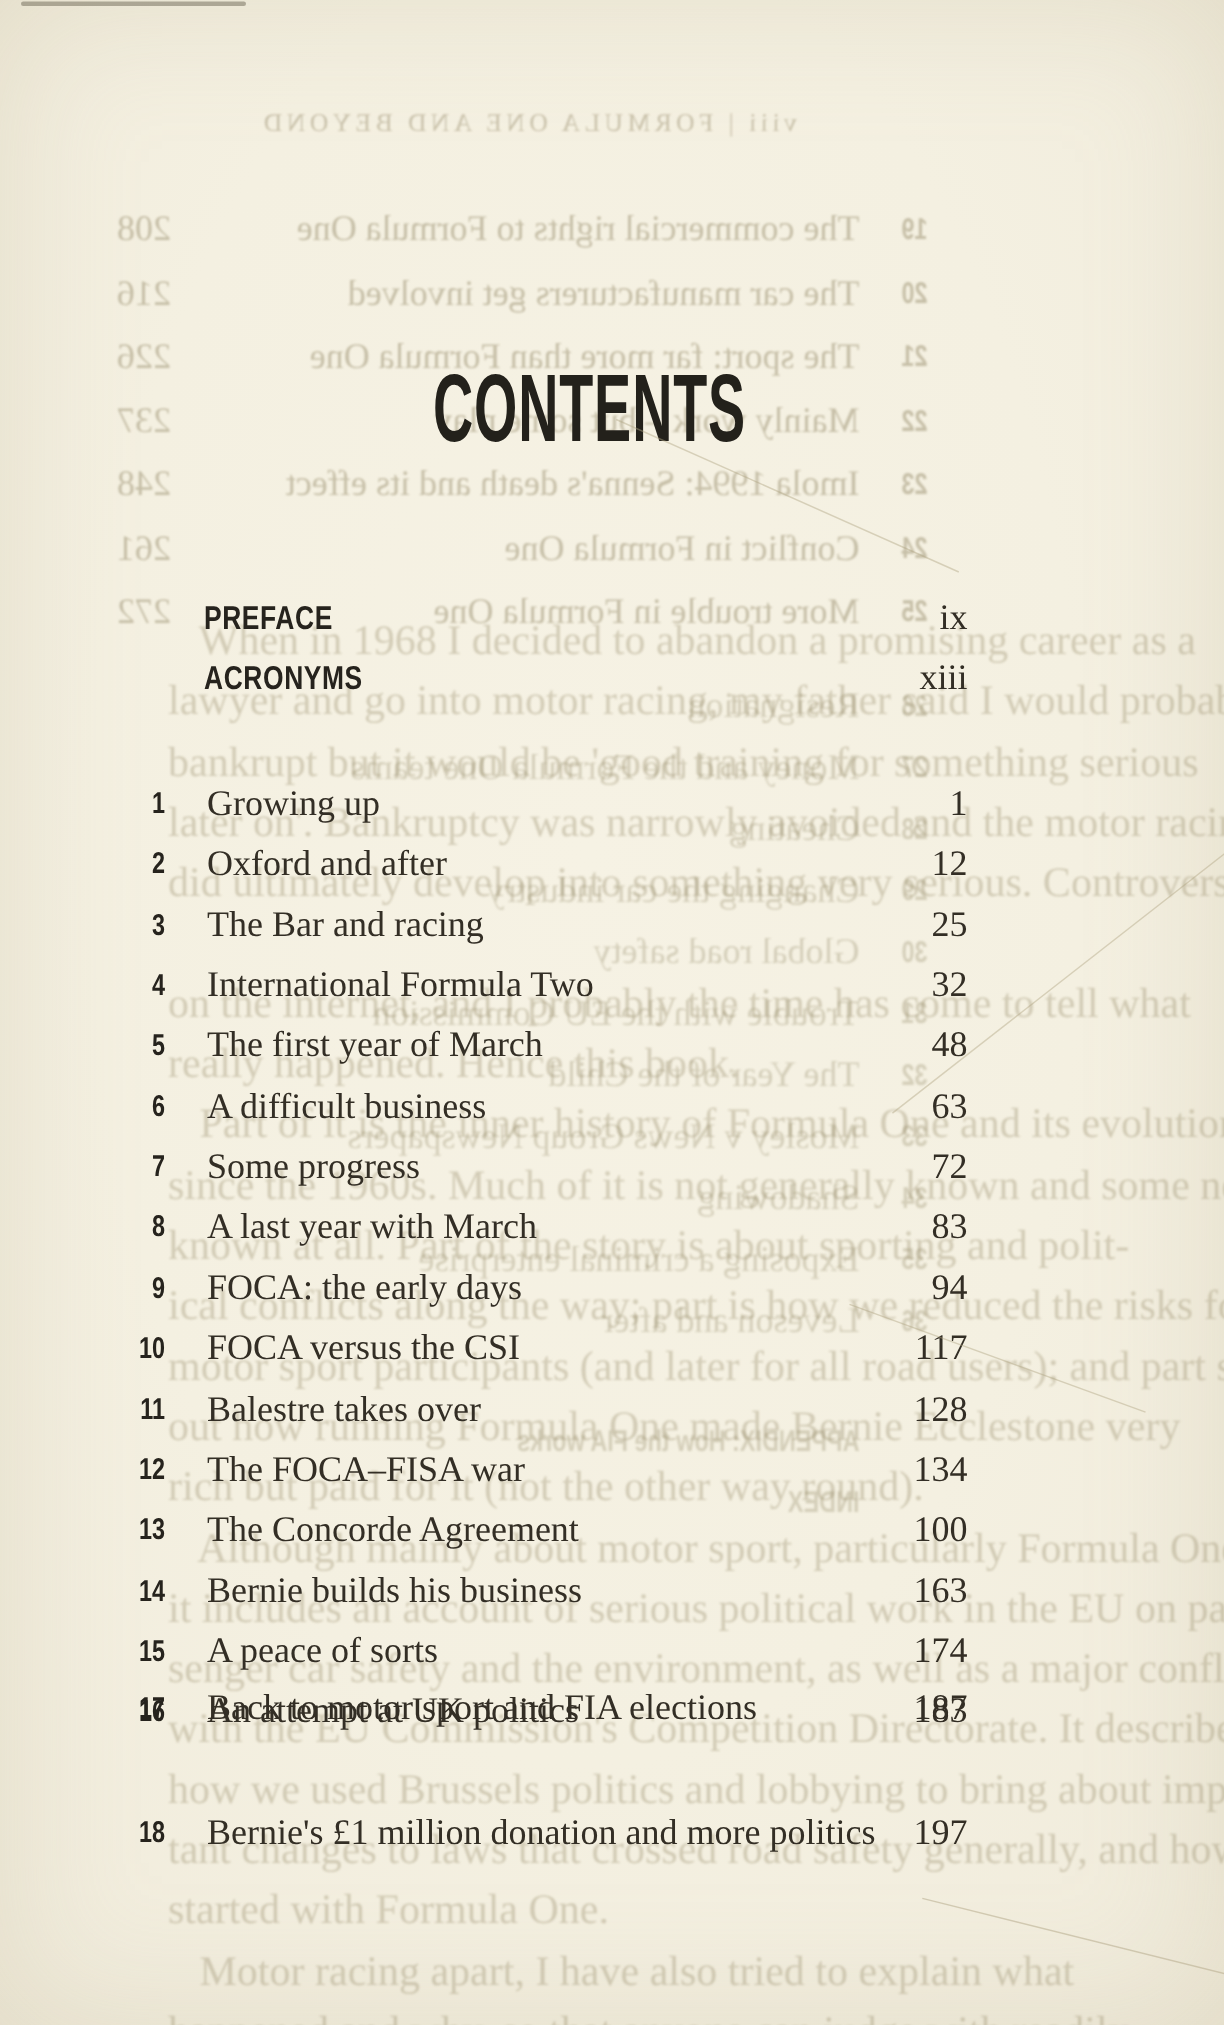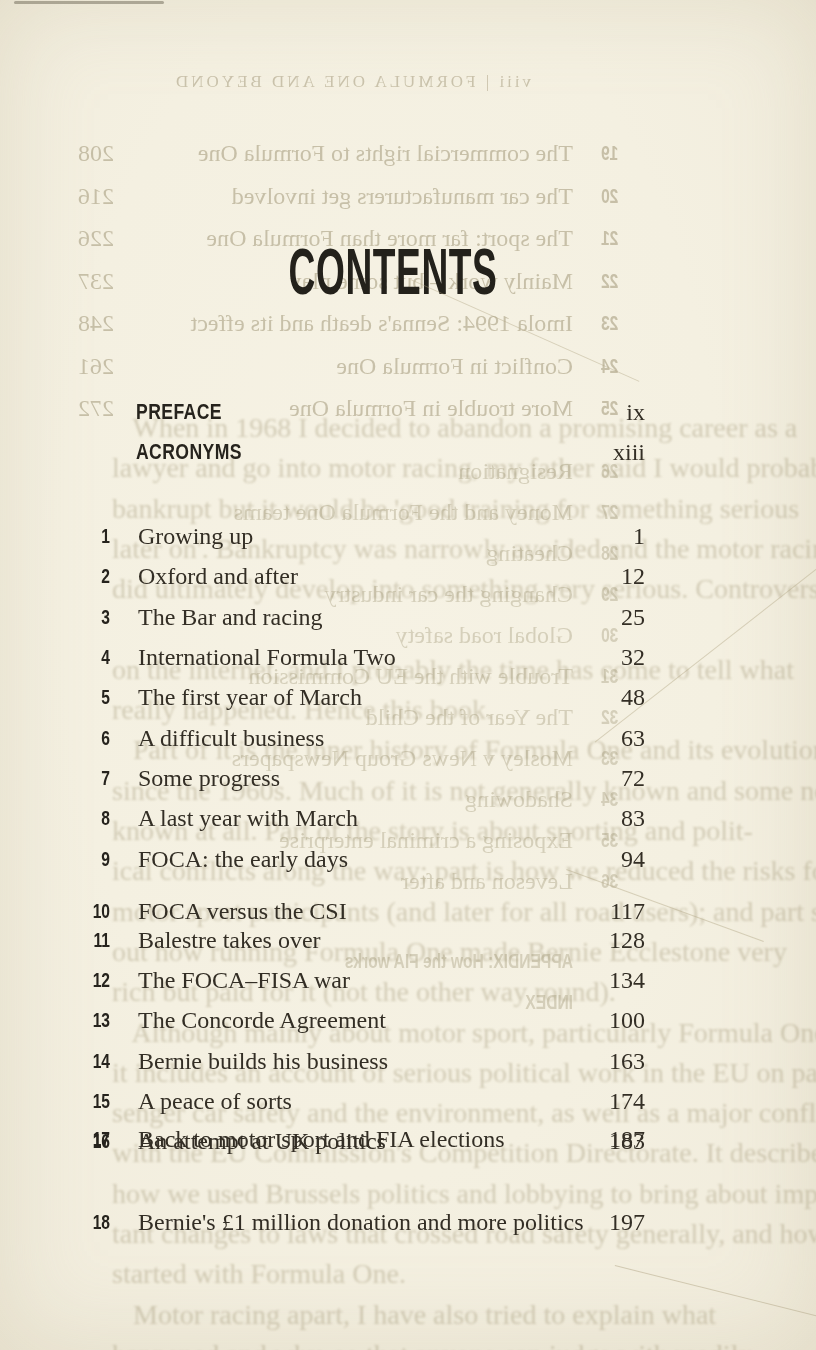--- a/index.html
+++ b/index.html
@@ -282,21 +282,21 @@
       <div class="toc-row" style="top: 802.45px;">
         <span class="num">8</span>
         <span class="title">A last year with March</span>
         <span class="pg">83</span>
       </div>
       <div class="toc-row" style="top: 842.8px;">
         <span class="num">9</span>
         <span class="title">FOCA: the early days</span>
         <span class="pg">94</span>
       </div>
-      <div class="toc-row" style="top: 883.15px; margin-top: 12px;">
+      <div class="toc-row" style="top: 883.15px;">
         <span class="num">10</span>
         <span class="title">FOCA versus the CSI</span>
         <span class="pg">117</span>
       </div>
       <div class="toc-row" style="top: 923.5px;">
         <span class="num">11</span>
         <span class="title">Balestre takes over</span>
         <span class="pg">128</span>
       </div>
       <div class="toc-row" style="top: 963.85px;">

